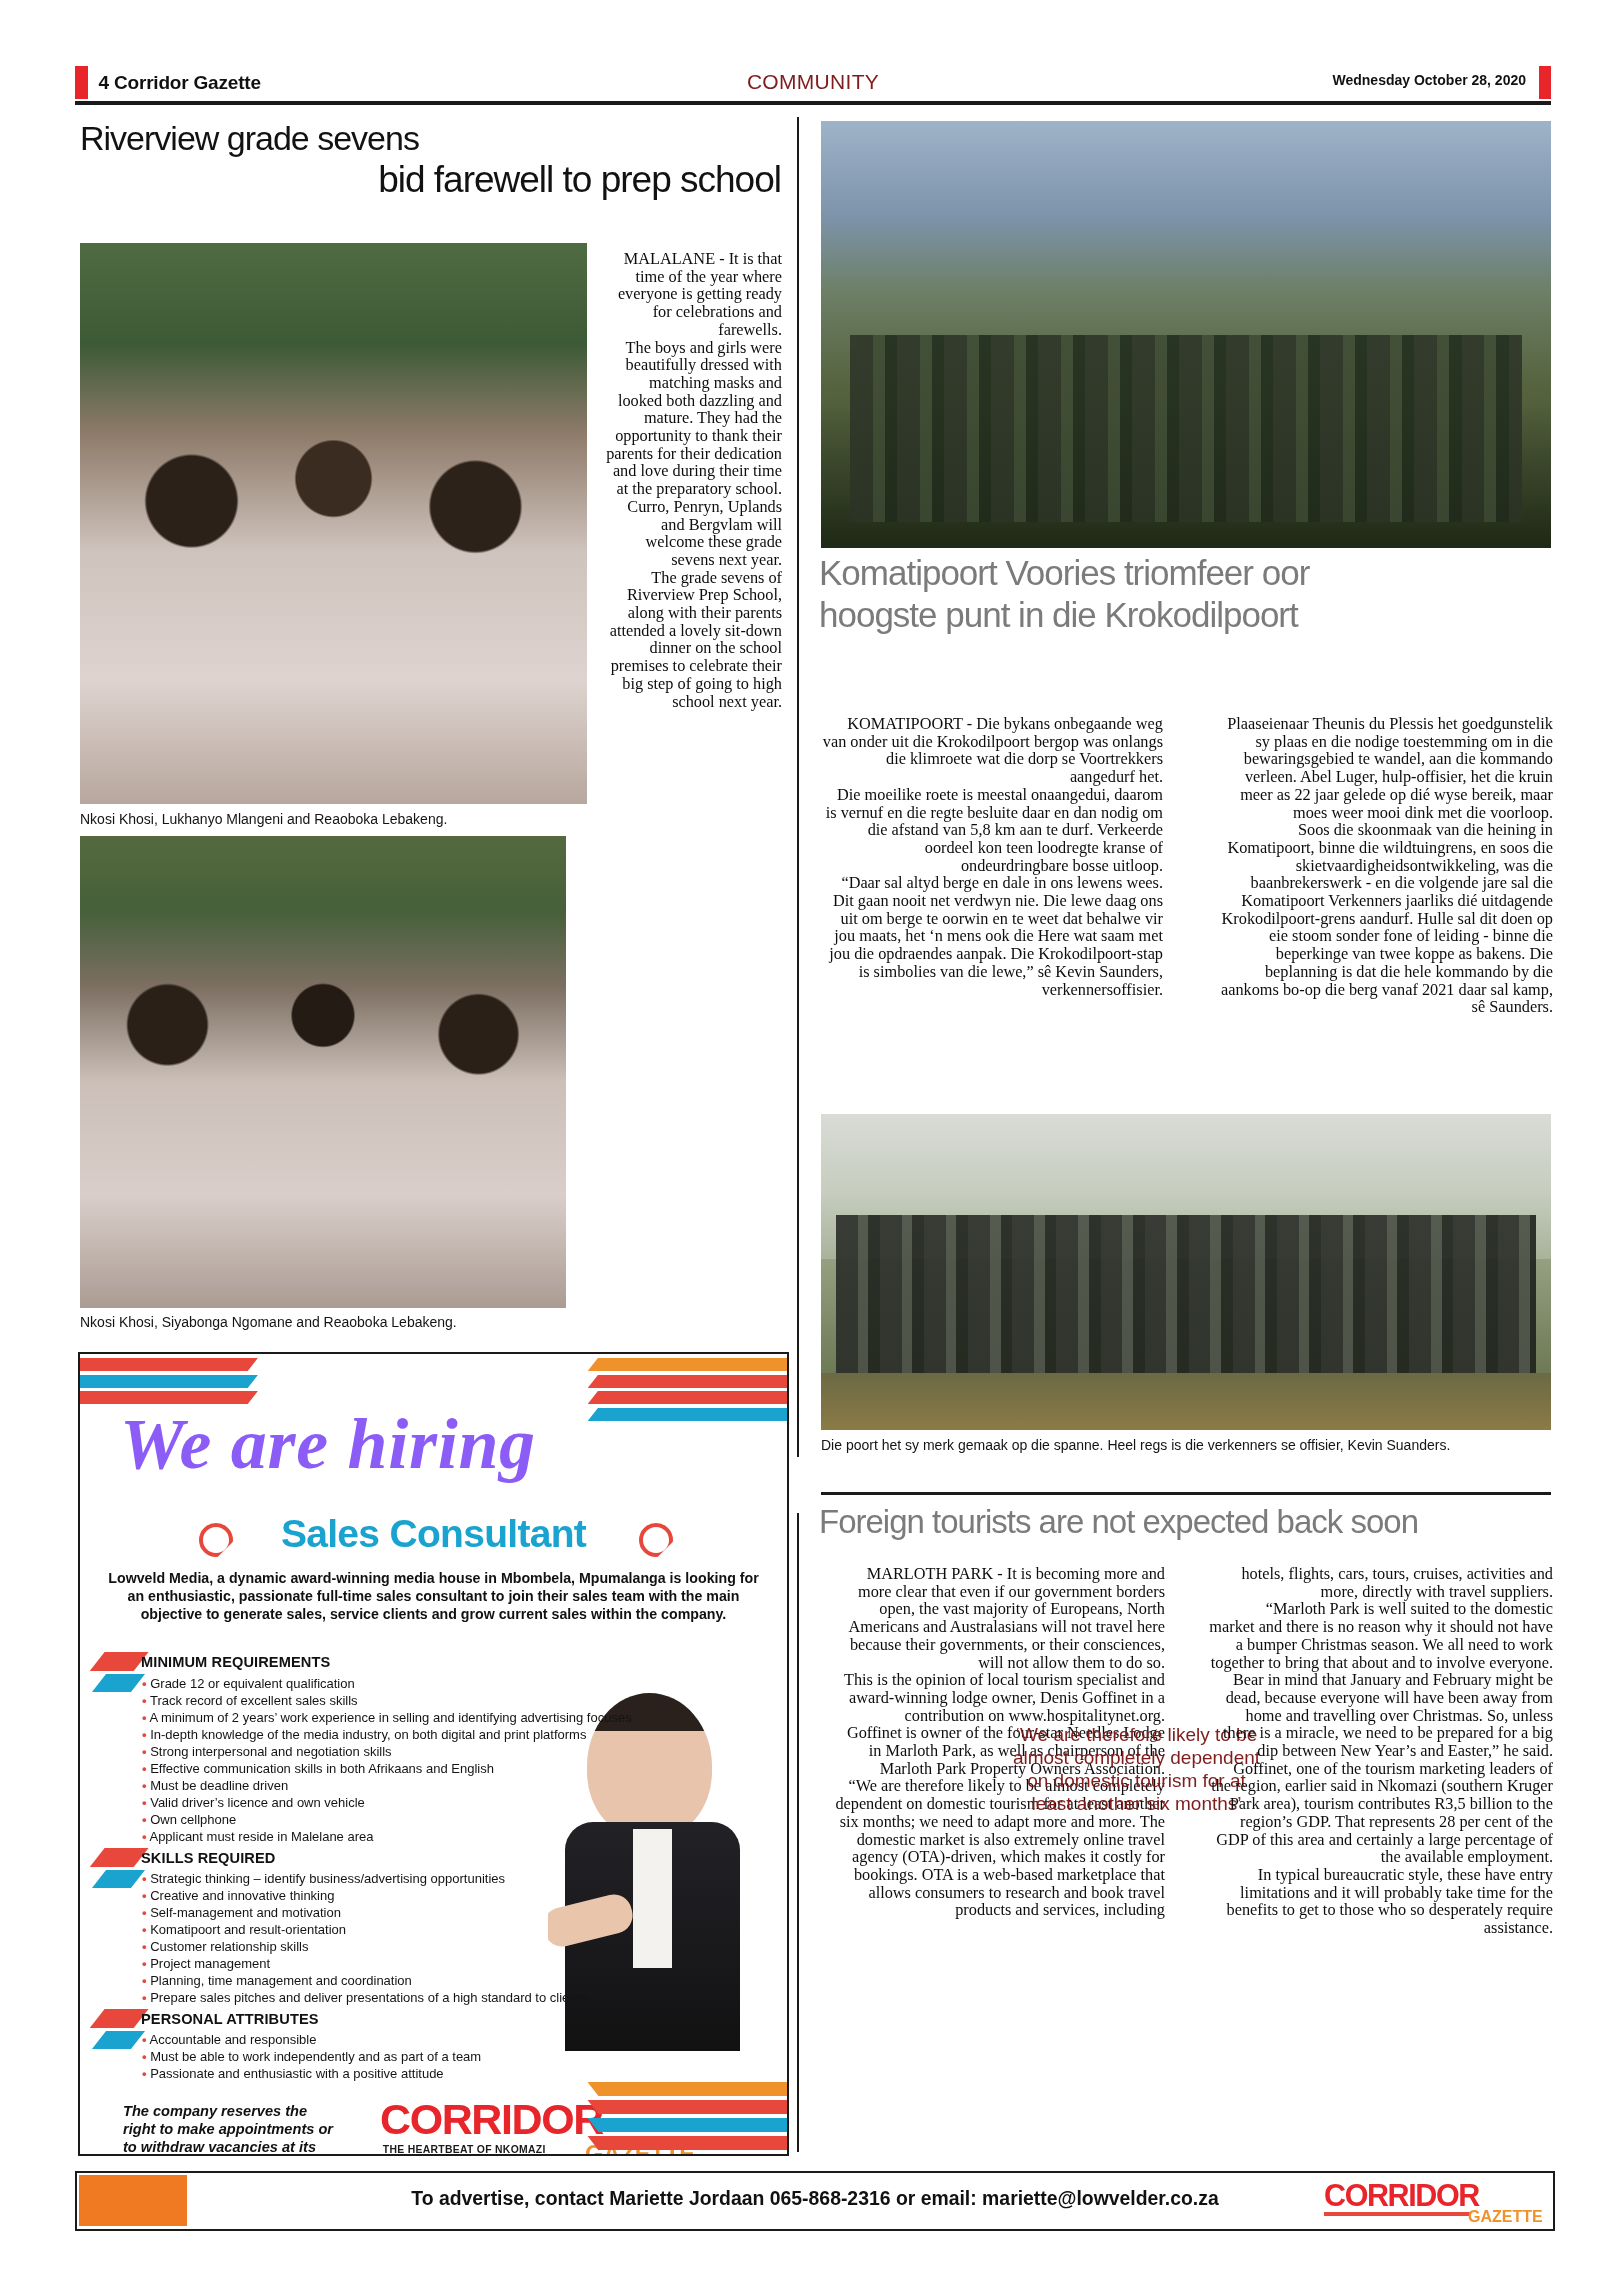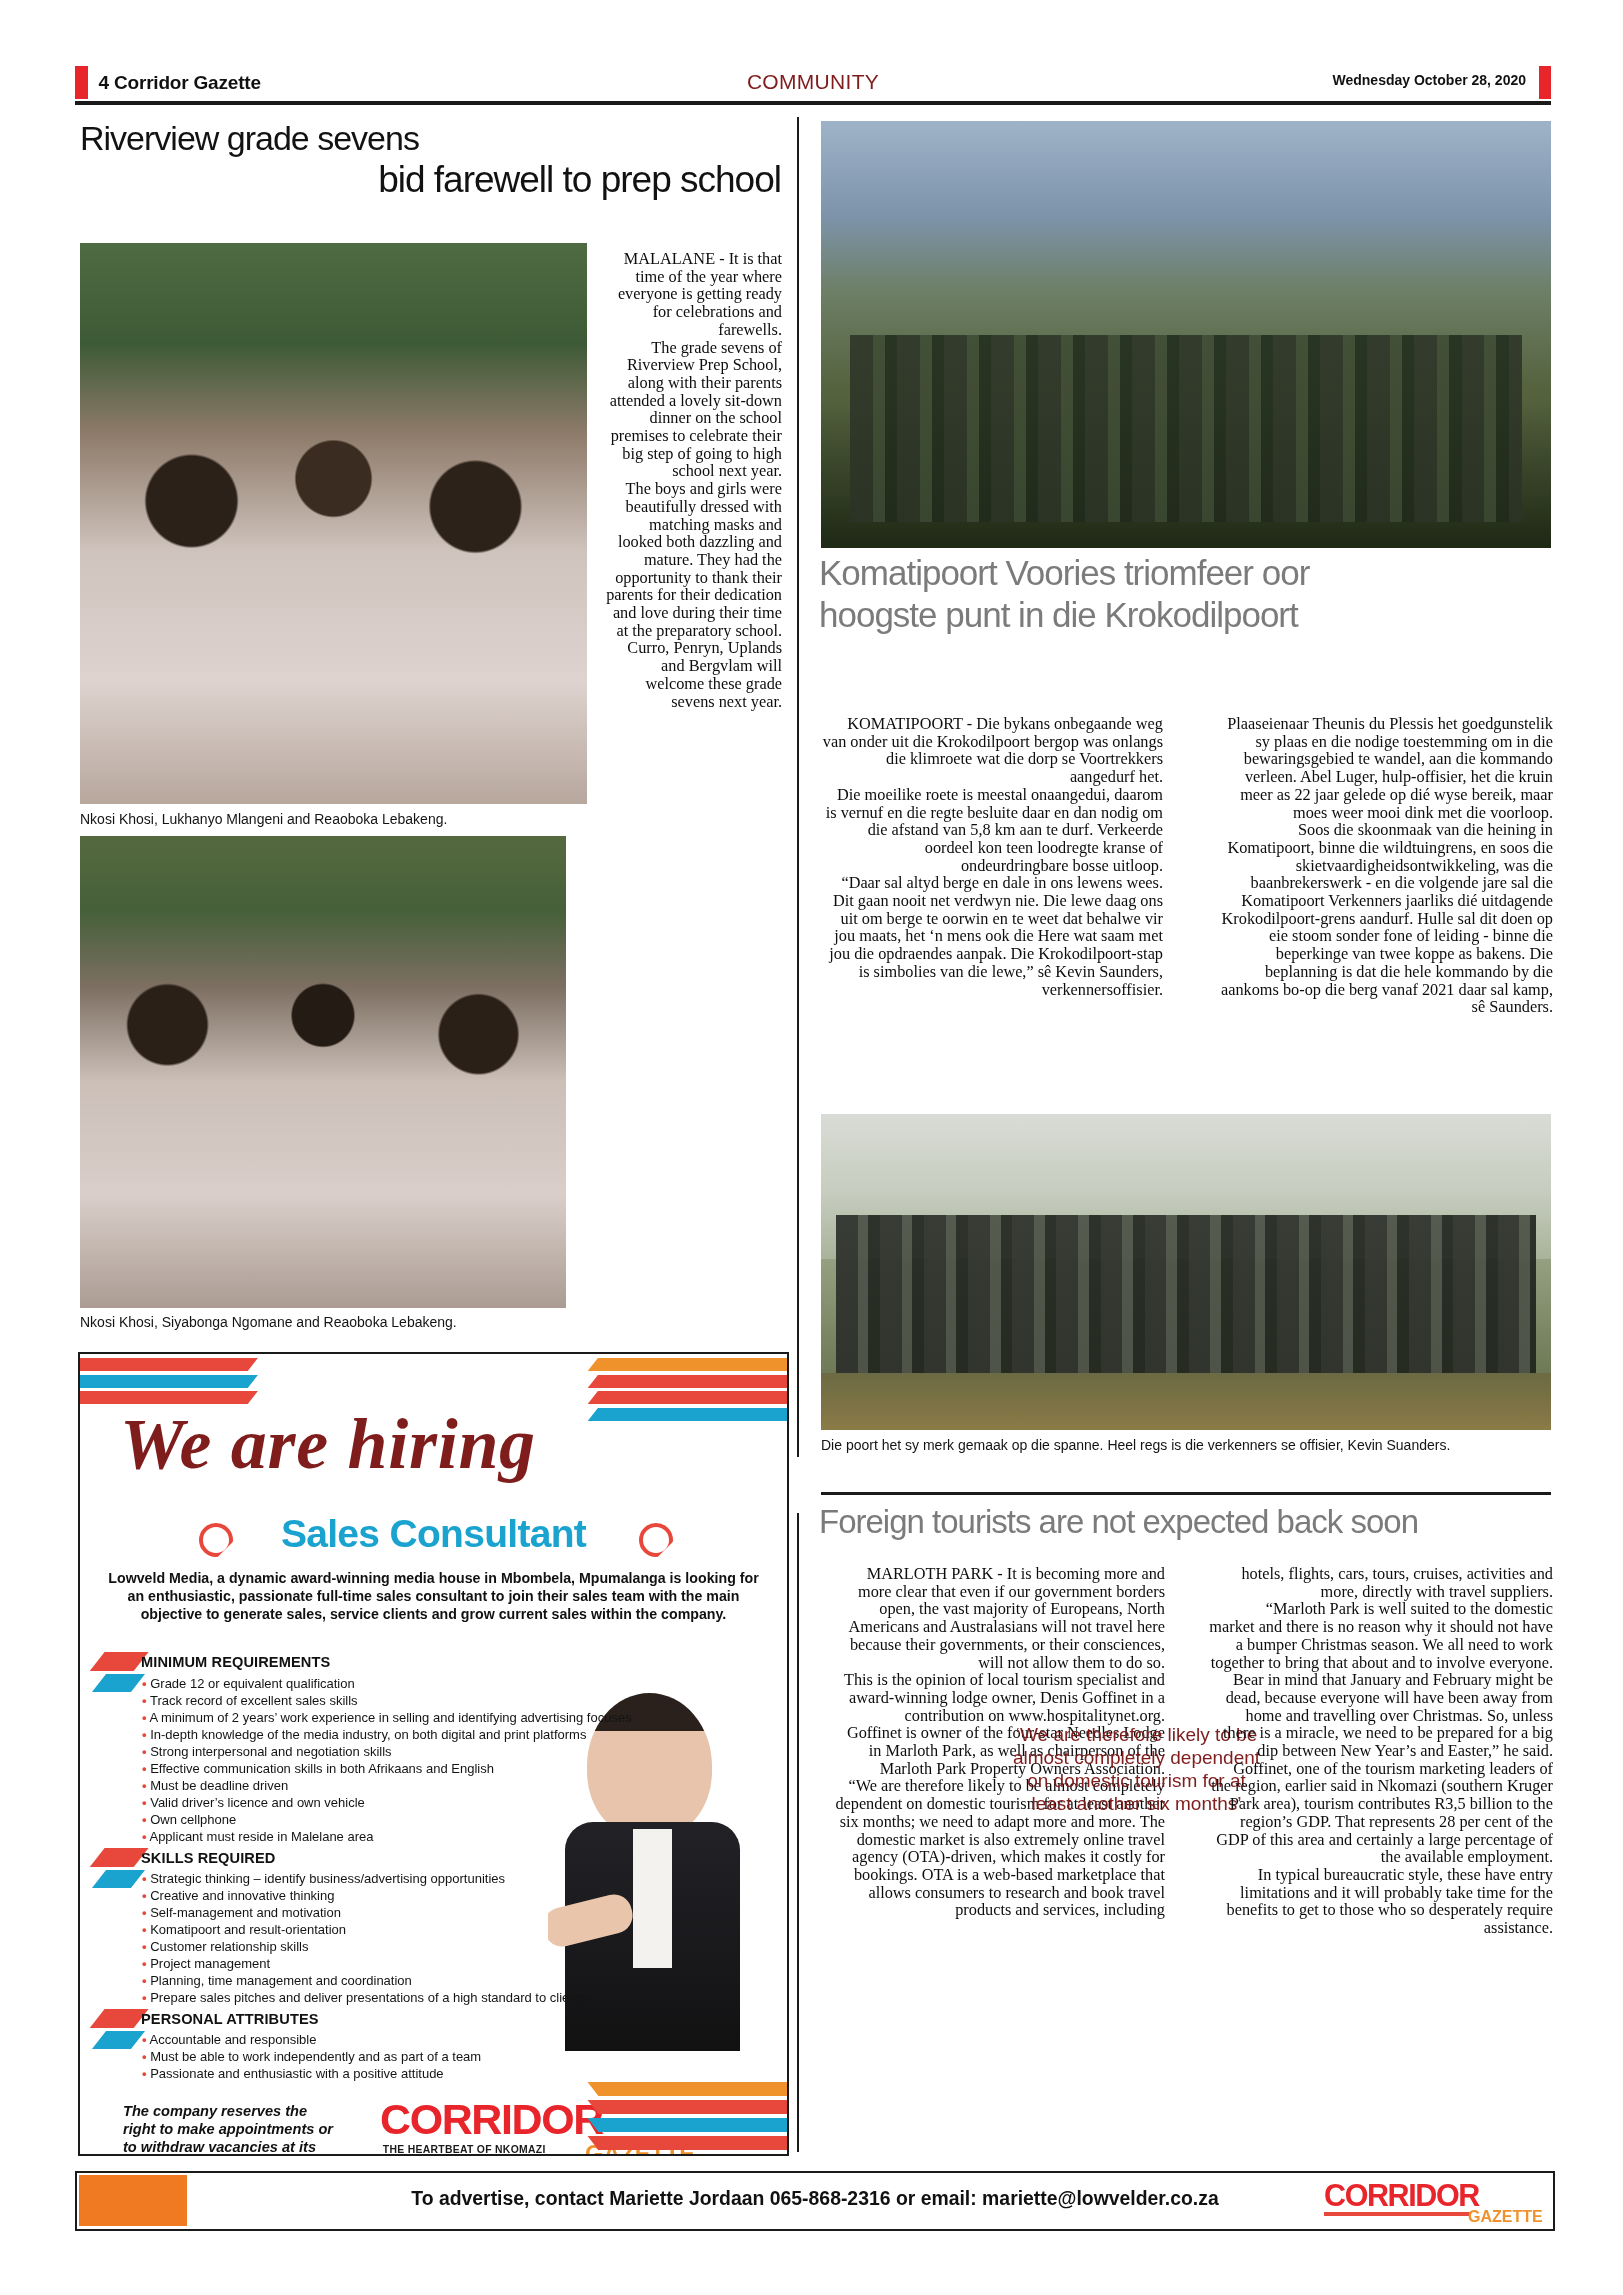--- a/index.html
+++ b/index.html
@@ -61,21 +61,21 @@
   .ad{position:absolute;background:#ffffff;border:2.1px solid #1a1a1a;overflow:hidden;}
   .ad-intro{font-family:"Liberation Sans",sans-serif;font-weight:bold;font-size:14.2px;
     line-height:18px;text-align:center;color:#111;}
   .ad-head{font-family:"Liberation Sans",sans-serif;font-weight:bold;font-size:14.6px;
     color:#111;letter-spacing:0.1px;}
   .ad-li{font-family:"Liberation Sans",sans-serif;font-size:13px;line-height:17px;color:#141414;}
   .ad-li .b{color:#e8483c;font-weight:bold;}
   .ad-disc{font-family:"Liberation Sans",sans-serif;font-weight:bold;font-style:italic;
     font-size:14.6px;line-height:18px;color:#111;}
   .script-hiring{font-family:"Liberation Serif",serif;font-style:italic;font-weight:bold;
-    color:#7f1d1d;font-size:72px;letter-spacing:0.7px;}
+    color:#8b5cf6;font-size:72px;letter-spacing:0.7px;}
   .sales-consultant{font-family:"Liberation Sans",sans-serif;font-weight:bold;
     font-size:39px;color:#1ba3d0;letter-spacing:-0.7px;}
 
   
   .pullq{font-family:"Liberation Sans",sans-serif;font-size:19px;line-height:23px;
     color:#7f1d1d;text-align:center;}
 
   
   .footbar{position:absolute;left:75px;top:2171px;width:1476px;height:56px;
     border:2.1px solid #1a1a1a;background:#fff;}
@@ -109,22 +109,22 @@
   <div style="position:absolute;left:80px;top:121px;width:701px;">
     <div class="hl-black" style="font-size:34px;">Riverview grade sevens</div>
     <div class="hl-black" style="font-size:37px;margin-top:5.6px;text-align:right;">bid farewell to prep school</div>
   </div>
 
   <div class="photo ph-people1" style="left:80px;top:243px;width:507px;height:561px;"></div>
   <div class="caption" style="position:absolute;left:80px;top:811px;width:528px;">Nkosi Khosi, Lukhanyo Mlangeni and Reaoboka Lebakeng.</div>
 
   <div class="bodytext" style="position:absolute;left:603px;top:250px;width:179px;">
     <p class="first">MALALANE - It is that time of the year where everyone is getting ready for celebrations and farewells.</p>
+    <p>The boys and girls were beautifully dressed with matching masks and looked both dazzling and mature. They had the opportunity to thank their parents for their dedication and love during their time at the preparatory school. Curro, Penryn, Uplands and Bergvlam will welcome these grade sevens next year.</p>
     <p>The grade sevens of Riverview Prep School, along with their parents attended a lovely sit-down dinner on the school premises to celebrate their big step of going to high school next year.</p>
-    <p>The boys and girls were beautifully dressed with matching masks and looked both dazzling and mature. They had the opportunity to thank their parents for their dedication and love during their time at the preparatory school. Curro, Penryn, Uplands and Bergvlam will welcome these grade sevens next year.</p>
   </div>
 
   <div class="photo ph-people2" style="left:80px;top:836px;width:486px;height:472px;"></div>
   <div class="caption" style="position:absolute;left:80px;top:1314px;width:541px;">Nkosi Khosi, Siyabonga Ngomane and Reaoboka Lebakeng.</div>
 
   <div class="photo ph-grad1" style="left:821px;top:121px;width:730px;height:427px;">
     <div style="position:absolute;left:0;bottom:0;width:100%;height:34%;
       background:linear-gradient(180deg,rgba(40,50,30,0) 0%,rgba(35,45,25,0.55) 60%,rgba(25,35,18,0.85) 100%);"></div>
     <div style="position:absolute;left:4%;bottom:6%;width:92%;height:44%;
       background:repeating-linear-gradient(90deg,#2b3326 0 3.4%,#3d4a33 3.4% 5.2%,#1f2a1b 5.2% 7%);opacity:.85;"></div>

